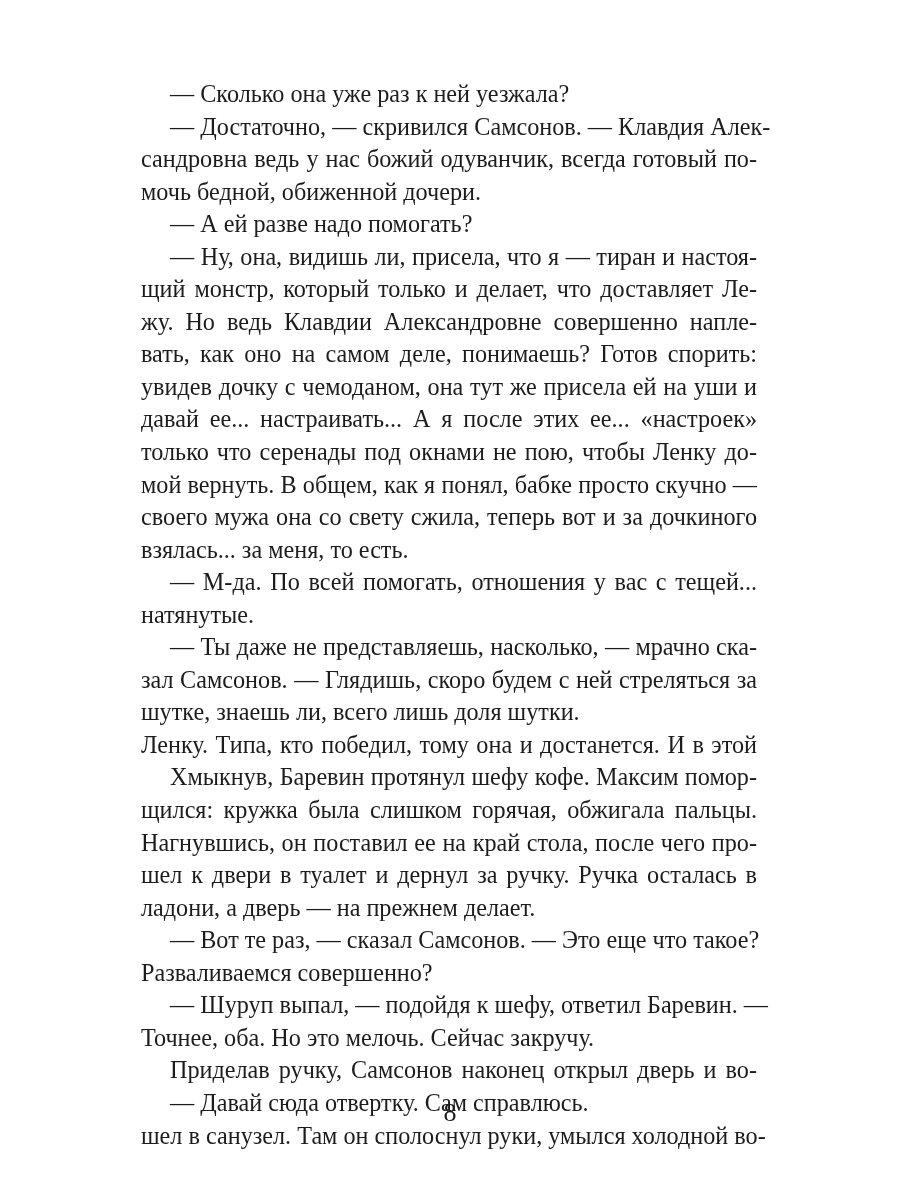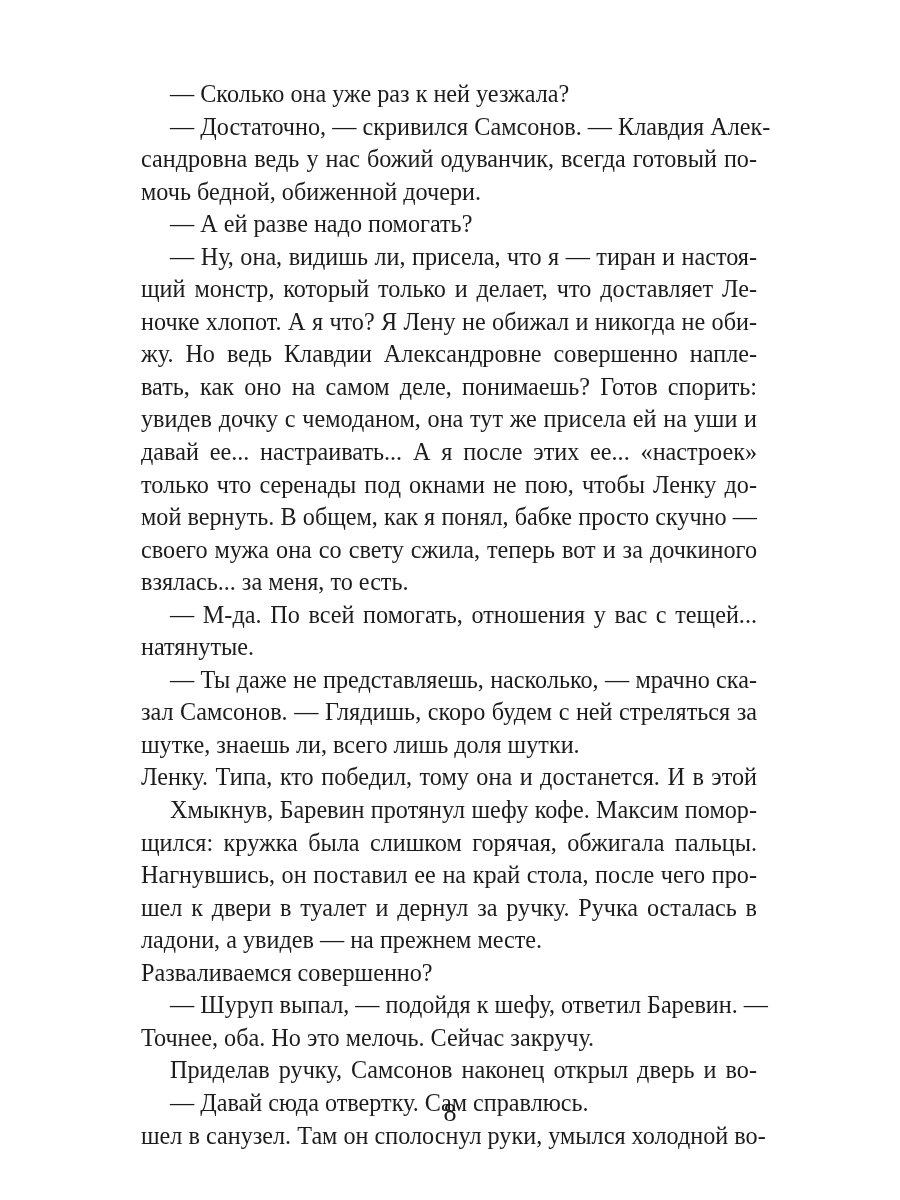--- a/index.html
+++ b/index.html
@@ -61,40 +61,40 @@
 <div class="page">
   <div class="text-block" id="text-block">
 
   <span class="line indent last">— Сколько она уже раз к ней уезжала?</span>
       <span class="line indent">— Достаточно, — скривился Самсонов. — Клавдия Алек-</span>
       <span class="line">сандровна ведь у нас божий одуванчик, всегда готовый по-</span>
       <span class="line last">мочь бедной, обиженной дочери.</span>
       <span class="line indent last">— А ей разве надо помогать?</span>
       <span class="line indent">— Ну, она, видишь ли, присела, что я — тиран и настоя-</span>
       <span class="line">щий монстр, который только и делает, что доставляет Ле-</span>
-      <span class="line">ночке хлопот. А я что? Я Лену не обижал и никогда не оби-</span>
       <span class="line">жу. Но ведь Клавдии Александровне совершенно напле-</span>
       <span class="line">вать, как оно на самом деле, понимаешь? Готов спорить:</span>
       <span class="line">увидев дочку с чемоданом, она тут же присела ей на уши и</span>
       <span class="line">давай ее... настраивать... А я после этих ее... «настроек»</span>
       <span class="line">только что серенады под окнами не пою, чтобы Ленку до-</span>
       <span class="line">мой вернуть. В общем, как я понял, бабке просто скучно —</span>
       <span class="line">своего мужа она со свету сжила, теперь вот и за дочкиного</span>
       <span class="line last">взялась... за меня, то есть.</span>
       <span class="line indent">— М-да. По всей помогать, отношения у вас с тещей...</span>
       <span class="line last">натянутые.</span>
       <span class="line indent">— Ты даже не представляешь, насколько, — мрачно ска-</span>
       <span class="line">зал Самсонов. — Глядишь, скоро будем с ней стреляться за</span>
       <span class="line last">шутке, знаешь ли, всего лишь доля шутки.</span>
       <span class="line">Ленку. Типа, кто победил, тому она и достанется. И в этой</span>
       <span class="line indent">Хмыкнув, Баревин протянул шефу кофе. Максим помор-</span>
       <span class="line">щился: кружка была слишком горячая, обжигала пальцы.</span>
       <span class="line">Нагнувшись, он поставил ее на край стола, после чего про-</span>
       <span class="line">шел к двери в туалет и дернул за ручку. Ручка осталась в</span>
-      <span class="line last">ладони, а увидев — на прежнем месте.</span>
+      <span class="line last">ладони, а дверь — на прежнем делает.</span>
+      <span class="line indent">— Вот те раз, — сказал Самсонов. — Это еще что такое?</span>
       <span class="line last">Разваливаемся совершенно?</span>
       <span class="line indent">— Шуруп выпал, — подойдя к шефу, ответил Баревин. —</span>
       <span class="line last">Точнее, оба. Но это мелочь. Сейчас закручу.</span>
       <span class="line indent">Приделав ручку, Самсонов наконец открыл дверь и во-</span>
       <span class="line indent last">— Давай сюда отвертку. Сам справлюсь.</span>
       <span class="line">шел в санузел. Там он сполоснул руки, умылся холодной во-</span>
     </div>
   <div class="page-number">8</div>
 </div>
 

